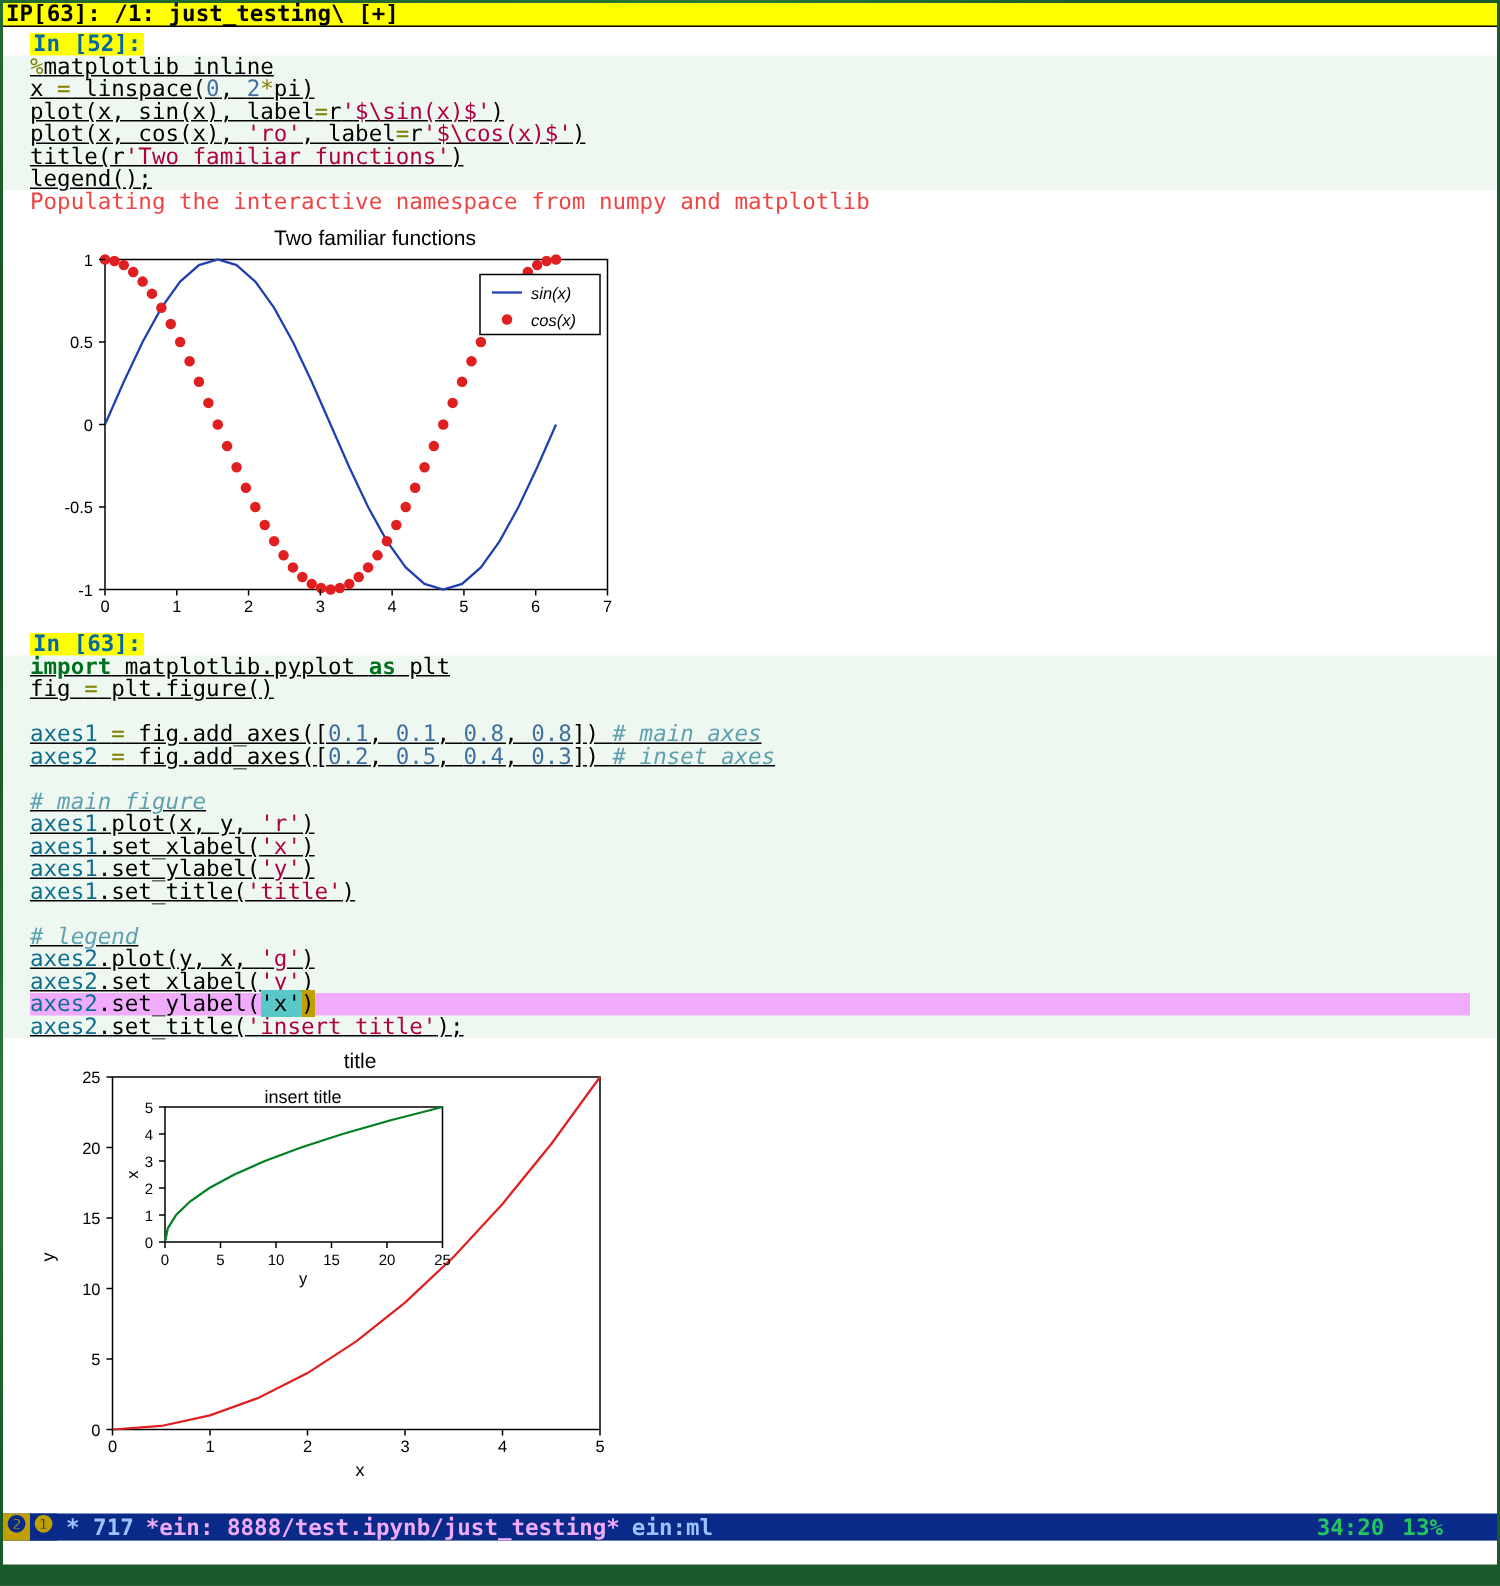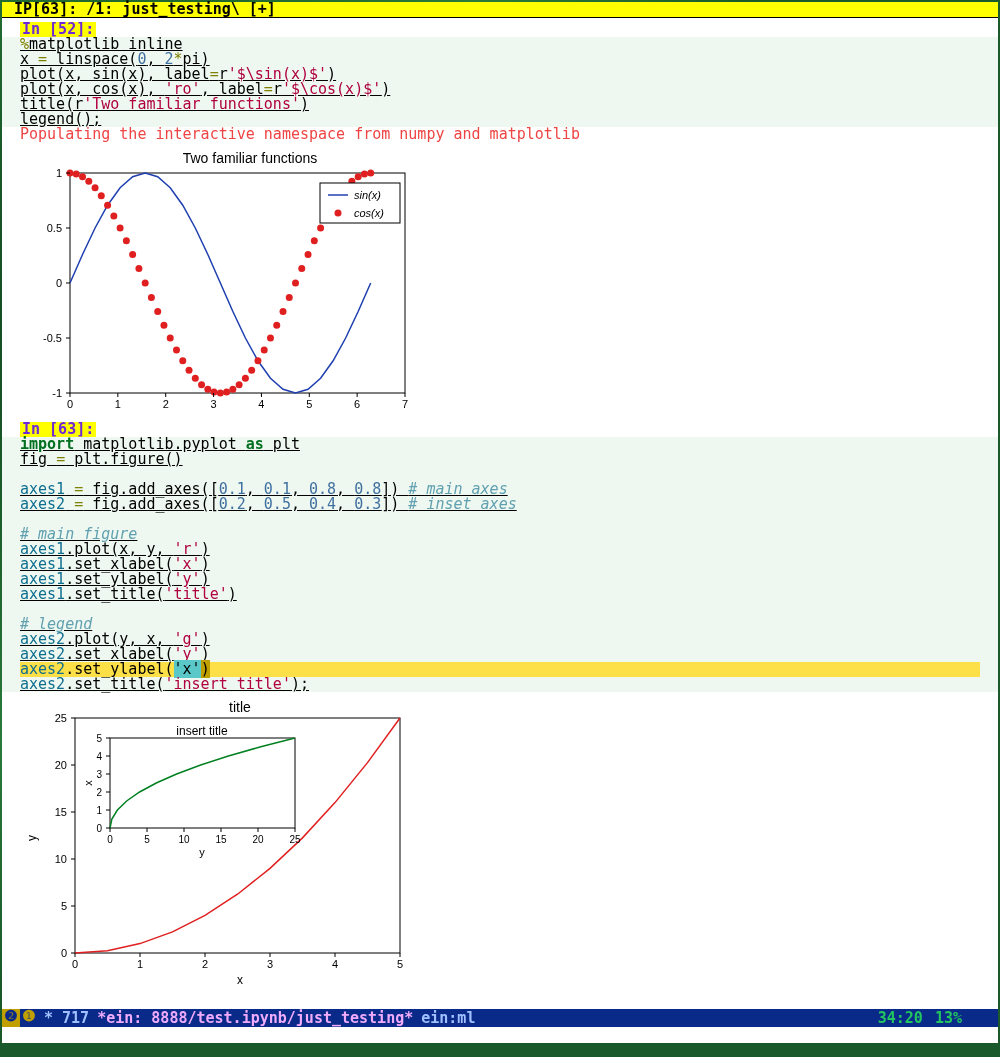--- a/index.html
+++ b/index.html
@@ -19,36 +19,36 @@
     left: 2px;
     top: 2px;
     right: 2px;
     bottom: 30px;
     background: #fff;
   }
   .titlebar {
     background: #ffff00;
     color: #000;
     font-weight: bold;
-    padding: 0 12px;
+    padding: 0 2px;
     height: 15px;
     border-bottom: 1px solid #000;
   }
   .content {
     position: absolute;
     top: 16px;
     left: 0;
     right: 0;
     bottom: 15px;
     overflow: hidden;
   }
   .prompt {
     display: inline-block;
     background: #ffff00;
-    color: #6d28d9;
+    color: #0369a1;
     font-weight: bold;
     padding: 0 2px;
     margin: 4px 0 0 18px;
   }
   .codearea {
     background: #eef8f0;
     padding: 0 0 0 18px;
     color: #000;
     white-space: pre;
     text-decoration: underline;
@@ -60,21 +60,21 @@
     color: #ef4444;
   }
   .kw { color: #007020; font-weight: bold; }
   .num { color: #4070a0; }
   .str { color: #b00040; }
   .op { color: #808000; }
   .cm { color: #60a0b0; font-style: italic; }
   .nm { color: #0e6e90; }
   .cursor-hl { background: #5ac8c8; color:#000; }
   .cursor-block { background: #c0a000; }
-  .hl-line { background: #fde047; display: inline-block; width: 960px; }
+  .hl-line { background: #f0abfc; display: inline-block; width: 960px; }
   .modeline {
     position: absolute;
     left: 2px;
     right: 2px;
     bottom: 30px;
     height: 18px;
     background: #0a2a8a;
     color: #fff;
     display: flex;
     align-items: center;

